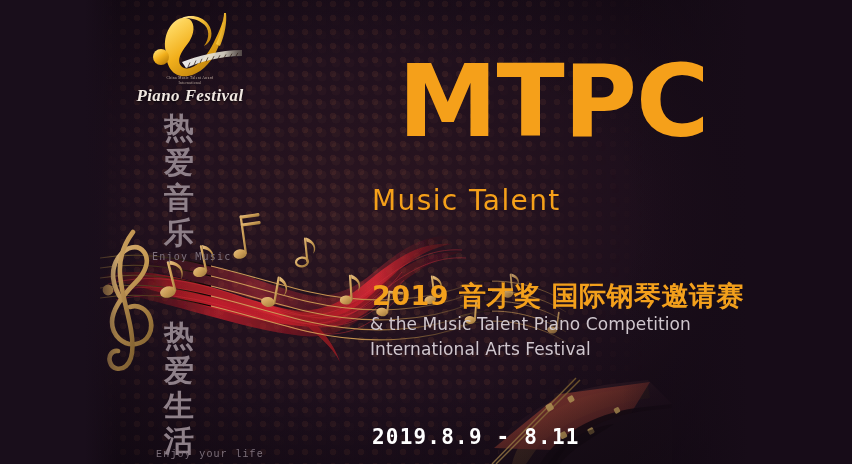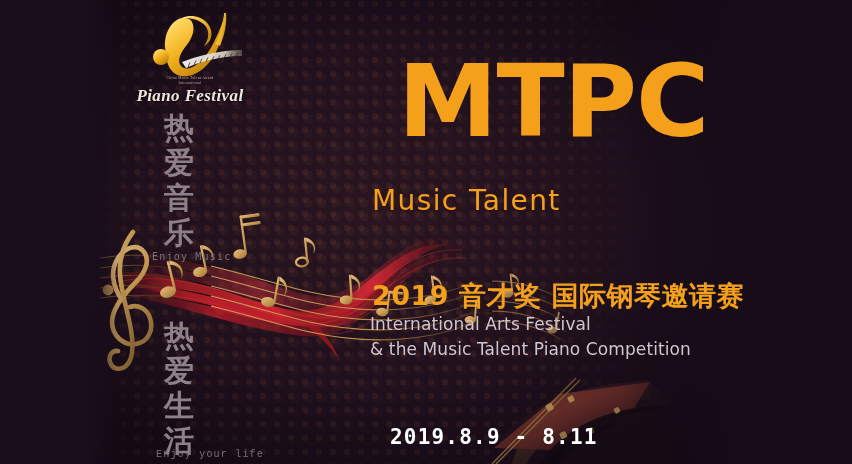--- a/index.html
+++ b/index.html
@@ -109,21 +109,21 @@
     position:absolute; left:0px; top:312px;
     font-family:"DejaVu Sans", sans-serif; font-weight:400;
     font-size:17px; line-height:25px; letter-spacing:.1px; color:#cfc6cd;
   }
   .final-cn{
     position:absolute; left:4px; top:405px;
     font-family:"DejaVu Sans", sans-serif; font-weight:700;
     font-size:16px; letter-spacing:1px; color:#f2edf1;
   }
   .final-date{
-    position:absolute; left:20px; top:425px;
+    position:absolute; left:2px; top:425px;
     font-family:"DejaVu Sans Mono", monospace; font-weight:700;
     font-size:21px; letter-spacing:1.2px; color:#ffffff;
   }
 </style>
 </head>
 <body>
 
 <div id="poster">
 
   <div class="bg-base"></div>
@@ -376,19 +376,19 @@
     <span>生</span>
     <span>活</span>
   </div>
   <div class="vert-en" id="slogan-bot-en">Enjoy your life</div>
 
   <div class="main">
     <div class="mtpc">MTPC</div>
     <div class="line2">Music Talent</div>
     <div class="line-cn">2019 音才奖 国际钢琴邀请赛</div>
     <div class="en-block">
+      <div>&amp; the Music Talent Piano Competition</div>
       <div>International Arts Festival</div>
-      <div>&amp; the Music Talent Piano Competition</div>
     </div>
     <div class="final-date">2019.8.9 - 8.11</div>
   </div>
 
 </div>
 
 </body></html>

